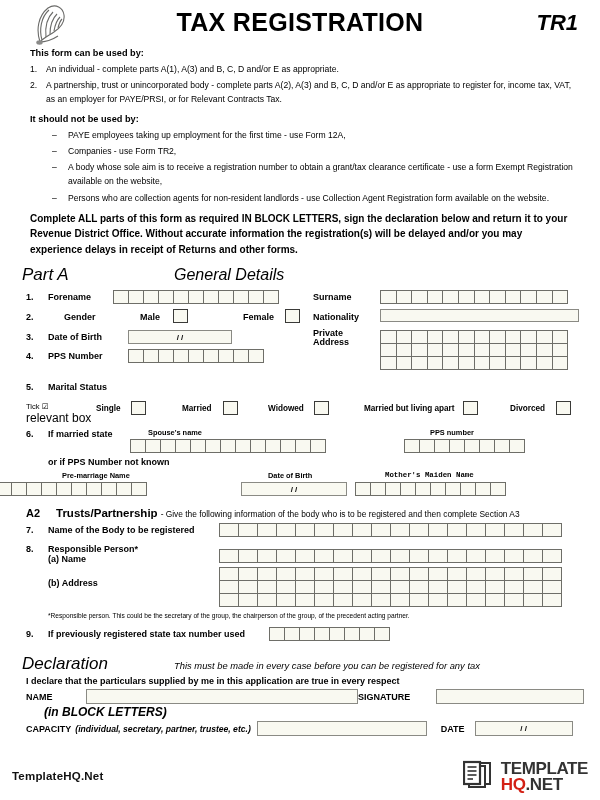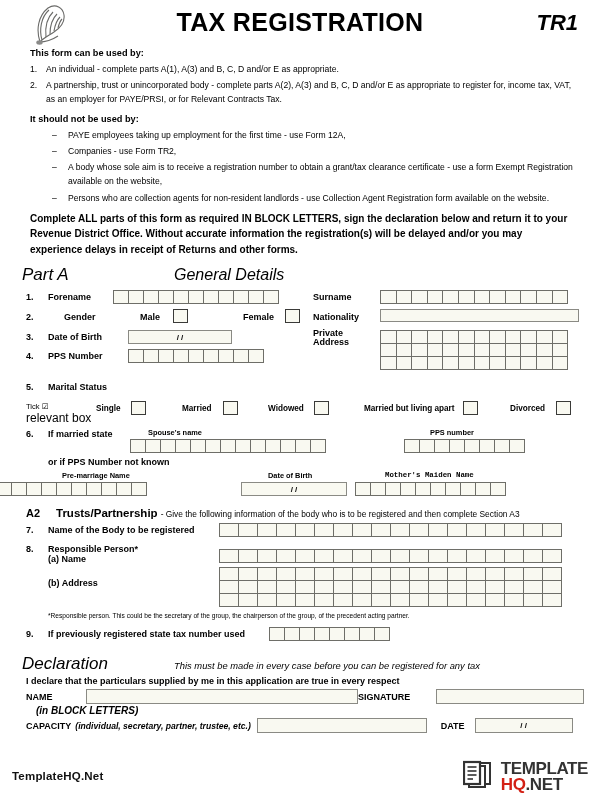--- a/index.html
+++ b/index.html
@@ -180,21 +180,21 @@
     display: flex;
     align-items: baseline;
     padding-left: 22px;
     margin-top: 6px;
   }
   .decl-title { font-size: 17px; font-style: italic; width: 152px; flex: none; }
   .decl-sub { font-size: 9.4px; font-style: italic; }
   .decl-body { padding-left: 26px; margin-top: 2px; }
   .decl-line { font-weight: bold; font-size: 9px; margin-bottom: 3px; }
   .fl { display: flex; align-items: center; }
-  .blk { font-size: 10px; font-style: italic; font-weight: bold; padding-left: 6px; margin: 1px 0 2px 4px;}
+  .blk { font-size: 12px; font-style: italic; font-weight: bold; padding-left: 6px; margin: 1px 0 2px 12px;}
   .cap-note { font-size: 8.6px; font-style: italic; font-weight: bold; }
 
   .pagefoot {
     position: absolute;
     left: 0; right: 0;
     top: 742px;
     font-size: 8px;
     font-weight: bold;
   }
   .pagefoot .pg { text-align: center; }

